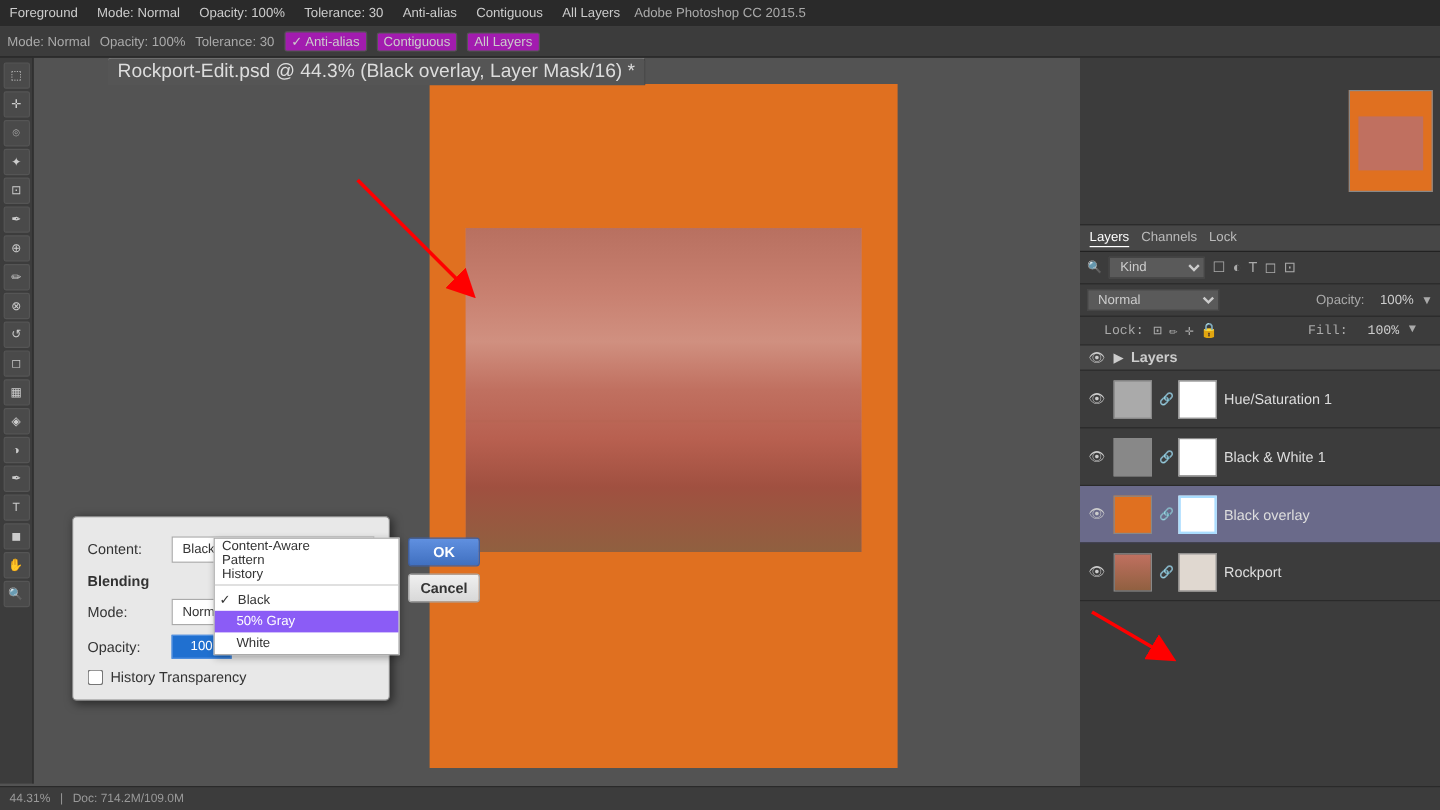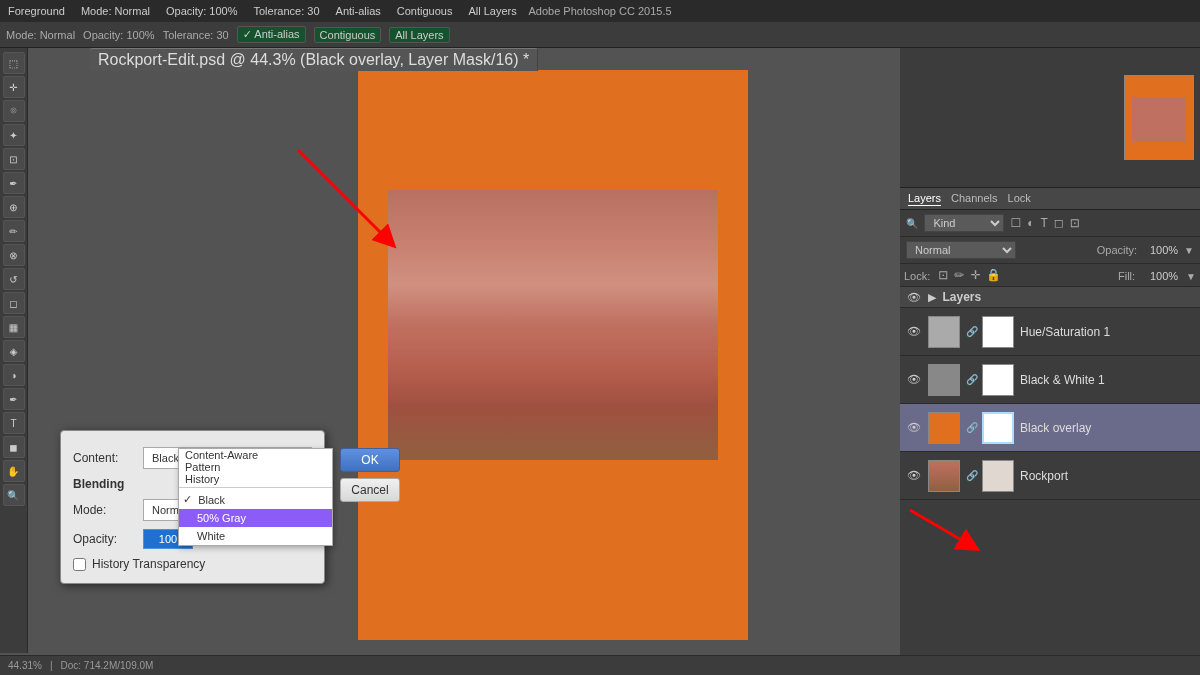--- a/index.html
+++ b/index.html
@@ -52,21 +52,21 @@
       gap: 8px;
       position: absolute;
       top: 22px;
       left: 0;
       z-index: 100;
       border-bottom: 1px solid #222;
     }
     #toolbar .toolbar-item {
       font-size: 11px;
       color: #ccc;
-      background: #14532d;
+      background: #a21caf;
       border: 1px solid #555;
       padding: 1px 5px;
       border-radius: 2px;
     }
     #toolbar .toolbar-label {
       color: #aaa;
       font-size: 11px;
     }
 
     
@@ -273,20 +273,21 @@
 
     
     #dialog-buttons {
       position: absolute;
       top: 448px;
       left: 340px;
       z-index: 310;
       display: flex;
       flex-direction: column;
       gap: 6px;
+      font-weight: bold;
     }
     .dialog-btn {
       width: 60px;
       height: 24px;
       background: linear-gradient(180deg, #f0f0f0, #d8d8d8);
       border: 1px solid #aaa;
       border-radius: 3px;
       font-size: 12px;
       color: #333;
       text-align: center;
@@ -437,24 +438,25 @@
     .opacity-value {
       font-size: 11px;
       color: #ccc;
       width: 35px;
       text-align: right;
     }
 
     
     #lock-row {
       display: flex;
-      align-items: flex-end;
-      padding: 4px 4px;
+      align-items: center;
+      padding: 4px 20px;
       gap: 8px;
       border-bottom: 1px solid #2a2a2a;
+      font-family: Liberation Mono, monospace;
     }
     .lock-label {
       color: #aaa;
       font-size: 11px;
     }
     .lock-icons {
       display: flex;
       gap: 6px;
       color: #aaa;
       font-size: 12px;

